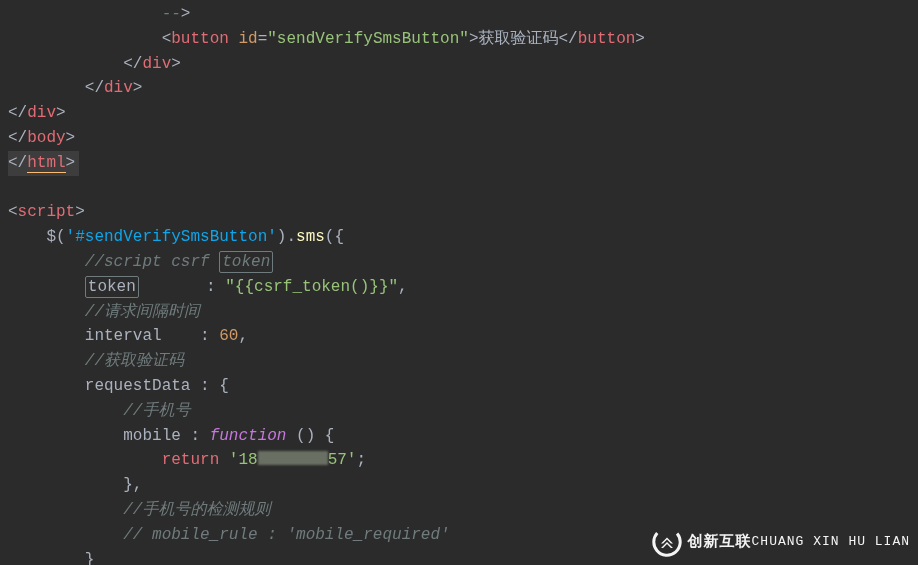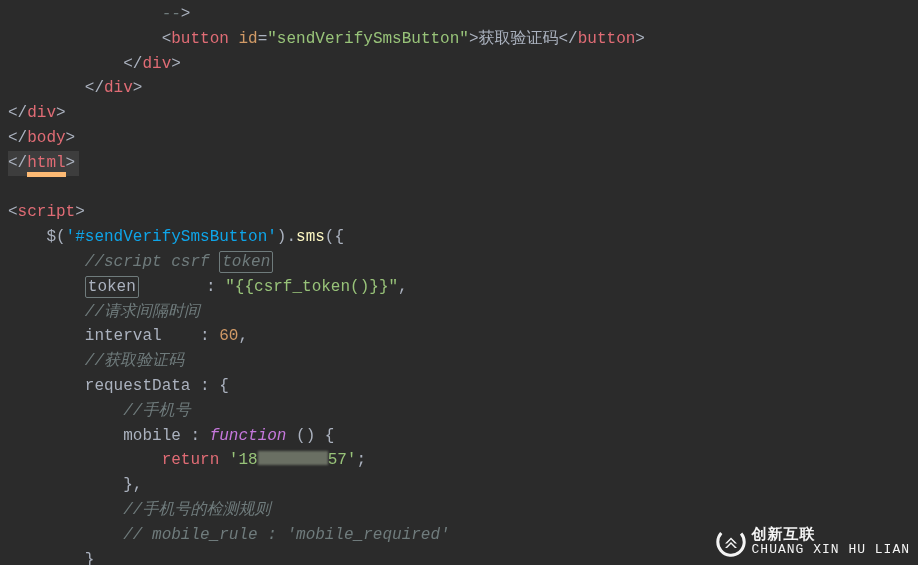--- a/index.html
+++ b/index.html
@@ -37,21 +37,21 @@
     .property { color: #abb2bf; }
     .keyword { color: #c678dd; font-style: italic; }
     .number { color: #d19a66; }
     .ret { color: #e06c75; }
     .boxed {
       border: 1px solid #6f7b7c;
       padding: 1px 2px;
       border-radius: 2px;
     }
     .underline {
-      border-bottom: 5px solid #fdba74;
+      border-bottom: 1px solid #fdba74;
       text-align: right;
     }
     .cursor-line {
       display: inline-block;
       background: #3d3d3d;
       padding-right: 4px;
     }
     .watermark {
       position: absolute;
       bottom: 8px;
@@ -61,21 +61,21 @@
       gap: 6px;
       color: #ffffff;
       opacity: 0.95;
     }
     .watermark .logo {
       width: 30px;
       height: 30px;
     }
     .watermark .wtext {
       display: flex;
-      flex-direction: column;
+      flex-direction: row;
       line-height: 1;
     }
     .watermark .wtext .row1 {
       font-size: 15px;
       font-weight: bold;
       letter-spacing: 1px;
     }
     .watermark .wtext .row2 {
       font-size: 13px;
       letter-spacing: 1px;

